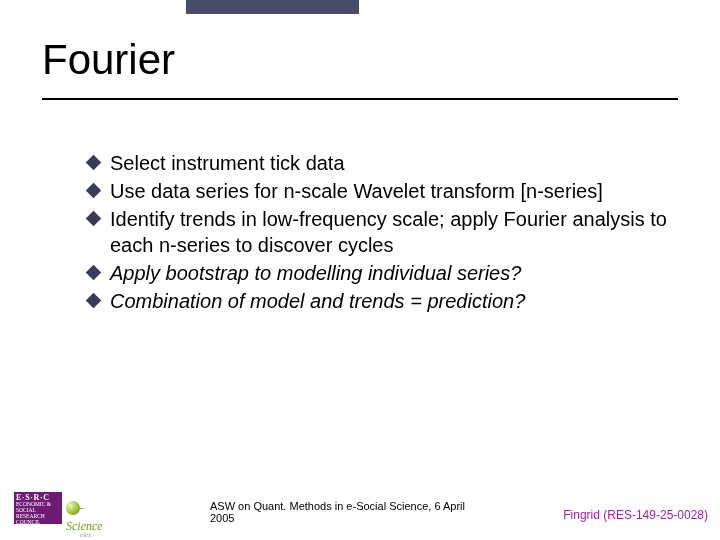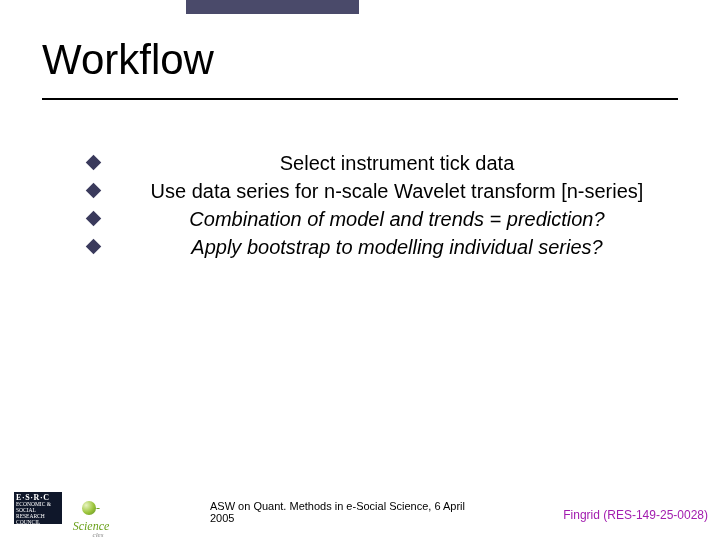--- a/index.html
+++ b/index.html
@@ -45,21 +45,20 @@
   .bullets {
     list-style: none;
     font-size: 20px;
     line-height: 1.3;
     color: #000;
   }
   .bullets li {
     position: relative;
     padding-left: 22px;
     margin-bottom: 2px;
-    text-align: center;
   }
   .bullets li::before {
     content: "";
     position: absolute;
     left: 0;
     top: 7px;
     width: 11px;
     height: 11px;
     background: #3a3a5c;
     transform: rotate(45deg);
@@ -71,36 +70,35 @@
     left: 0;
     width: 720px;
     height: 44px;
   }
   .logo-esrc {
     position: absolute;
     left: 14px;
     bottom: 6px;
     width: 48px;
     height: 32px;
-    background: #0f172a;
+    background: #701a75;
     color: #fff;
     font-family: Georgia, serif;
     font-size: 5.5px;
     line-height: 1.05;
     padding: 2px;
   }
   .logo-esrc .big { font-size: 8px; letter-spacing: 0.6px; font-weight: bold; }
   .logo-esci {
     position: absolute;
     left: 66px;
     bottom: 8px;
     width: 50px;
     height: 24px;
     font-family: Georgia, serif;
-    text-align: center;
   }
   .logo-esci .globe {
     display: inline-block;
     width: 14px;
     height: 14px;
     border-radius: 50%;
     background: radial-gradient(circle at 30% 30%, #e8f4c0, #9bc43a 55%, #5a8a20);
     vertical-align: middle;
   }
   .logo-esci .txt {
@@ -133,29 +131,30 @@
     bottom: 8px;
     font-size: 12px;
     color: #a21caf;
   }
 </style>
 </head>
 <body>
 
 <div class="topbar"></div>
 
-<div class="title">Workflow</div>
+<div class="title">Fourier</div>
 <div class="titleline"></div>
 
 <div class="content">
   <ul class="bullets">
     <li><span>Select instrument tick data</span></li>
     <li><span>Use data series for n-scale Wavelet transform [n-series]</span></li>
+    <li><span>Identify trends in low-frequency scale; apply Fourier analysis to each n-series to discover cycles</span></li>
+    <li class="italic"><span>Apply bootstrap to modelling individual series?</span></li>
     <li class="italic"><span>Combination of model and trends = prediction?</span></li>
-    <li class="italic"><span>Apply bootstrap to modelling individual series?</span></li>
   </ul>
 </div>
 
 <div class="footer">
   <div class="logo-esrc">
     <div class="big">E·S·R·C</div>
     <div>ECONOMIC &amp; SOCIAL RESEARCH COUNCIL</div>
   </div>
   <div class="logo-esci">
     <span class="globe"></span><span class="txt">-Science</span>

